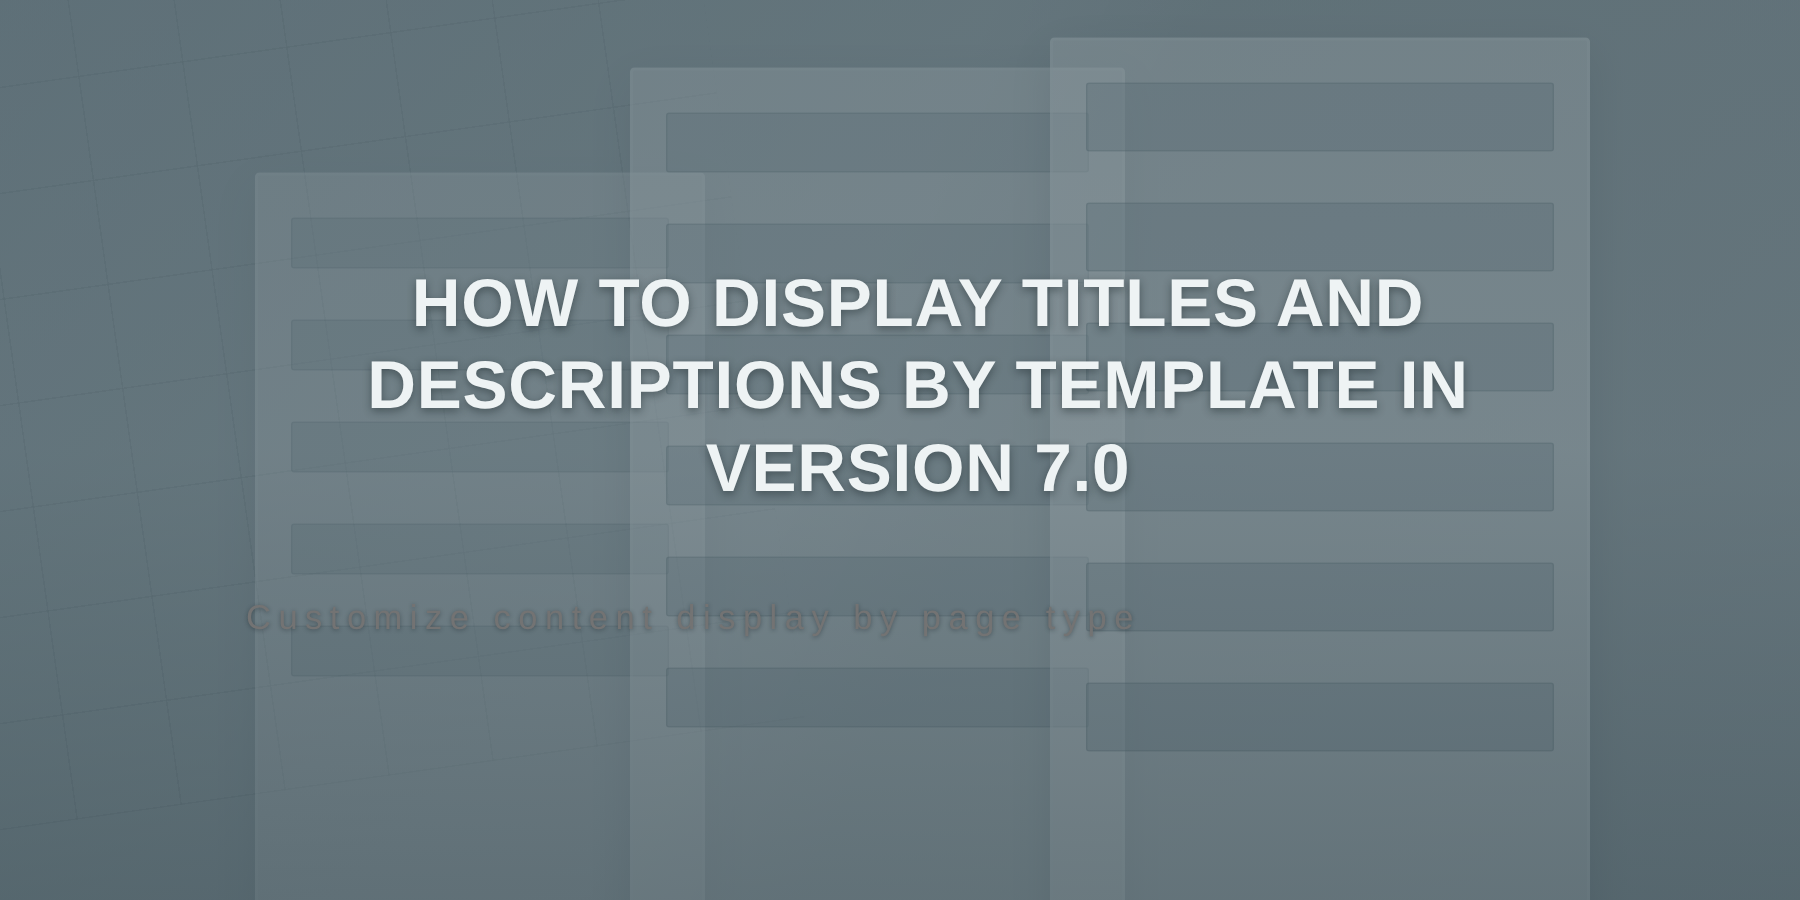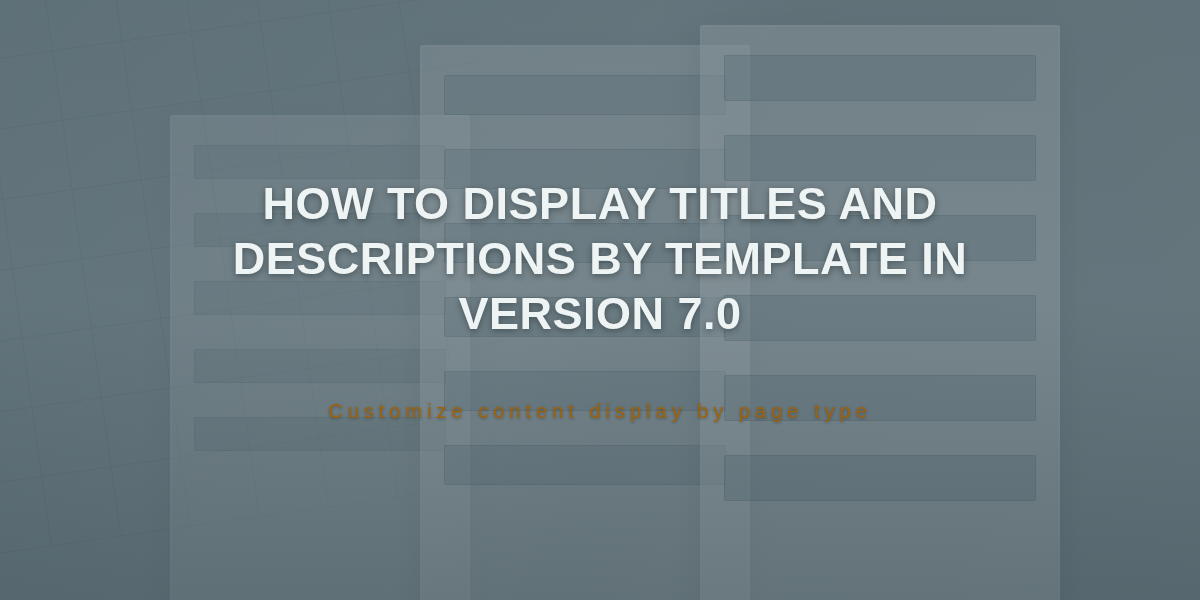--- a/index.html
+++ b/index.html
@@ -64,39 +64,40 @@
     background: linear-gradient(180deg,
       rgba(74,92,100,0.62) 0%,
       rgba(74,92,100,0.58) 50%,
       rgba(60,78,86,0.68) 100%);
   }
 
   .content {
     position: absolute; inset: 0;
     display: flex;
     flex-direction: column;
-    align-items: center;
+    align-items: flex-start;
     justify-content: center;
     text-align: center;
     padding: 0 140px;
+    margin-left: 24px;
   }
   .title {
     color: #eef3f4;
     font-weight: 800;
     font-size: 45px;
     line-height: 1.22;
     letter-spacing: 0.5px;
     text-transform: uppercase;
     text-shadow: 0 2px 6px rgba(20,30,34,0.45);
     max-width: 900px;
   }
   .subtitle {
     margin-top: 58px;
-    color: #a16207;
-    font-size: 20px;
+    color: #737373;
+    font-size: 23px;
     font-weight: 400;
     letter-spacing: 5px;
     text-shadow: 0 1px 3px rgba(20,30,34,0.4);
   }
 </style>
 </head>
 <body>
 
 <div class="bg">
   <div class="grid"></div>

